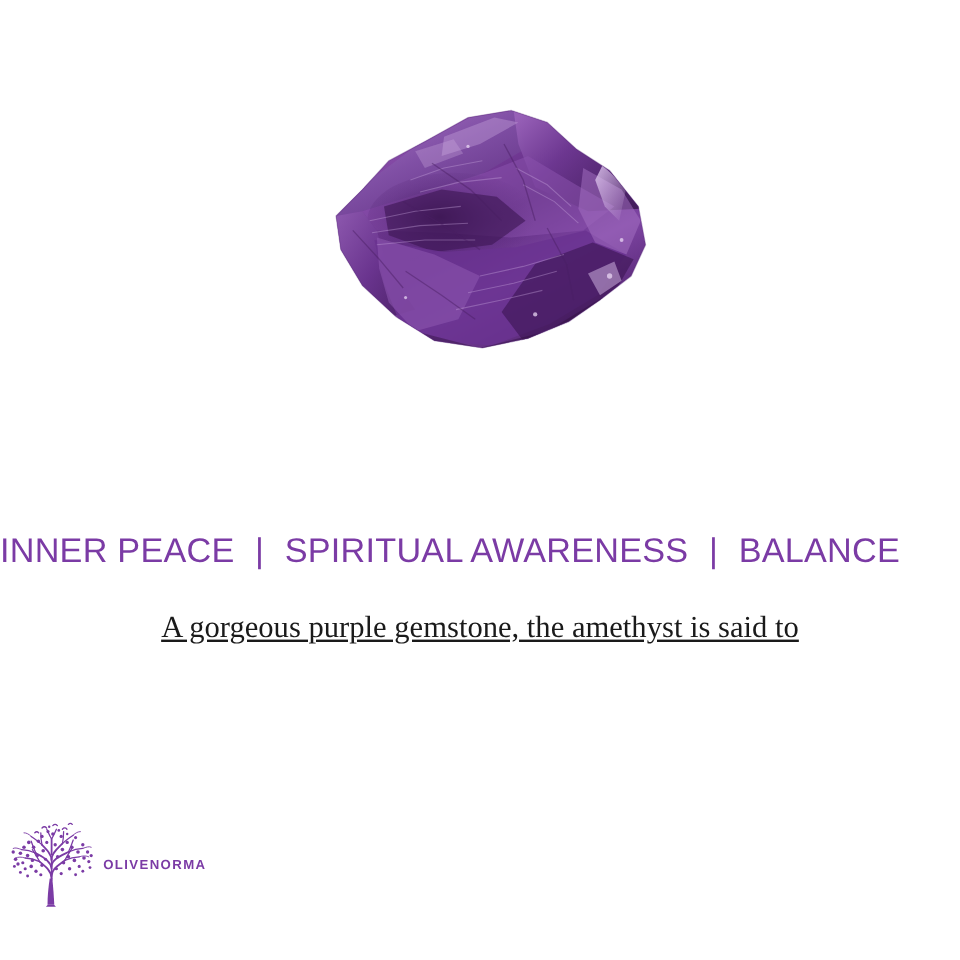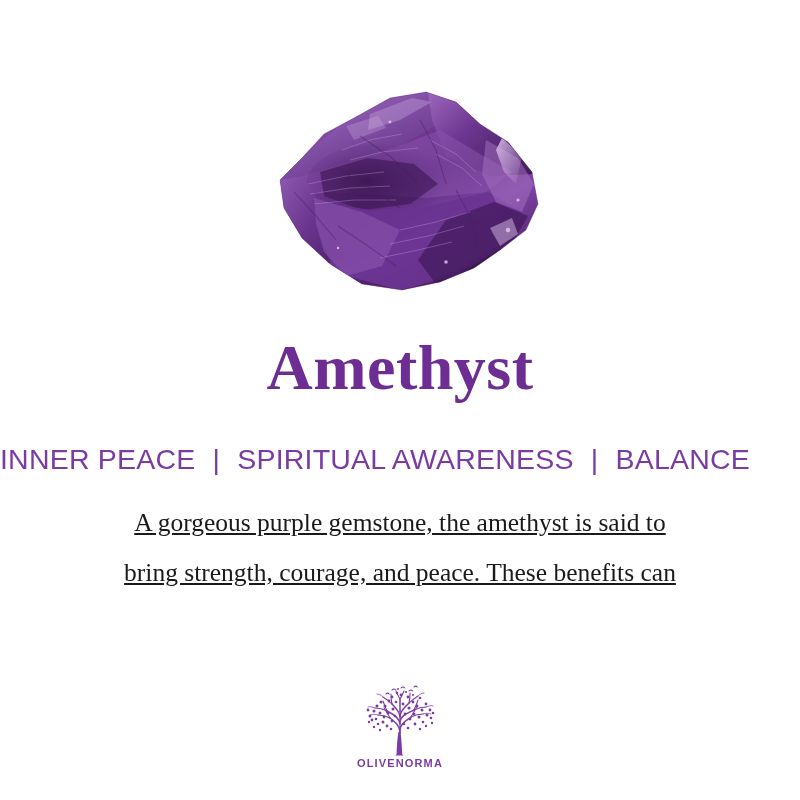--- a/index.html
+++ b/index.html
@@ -91,21 +91,21 @@
   }
   .desc .dline { display: block; white-space: nowrap; }
 
   
   .logo {
     position: absolute;
     left: 0;
     top: 684px;
     width: 800px;
     display: flex;
-    flex-direction: column;
+    flex-direction: row;
     align-items: center;
   }
   .logo-mark { display: block; width: 86px; height: 72px; }
   .logo-text {
     margin-top: 1px;
     font-family: "Liberation Sans", sans-serif;
     font-size: 11px;
     font-weight: 700;
     letter-spacing: 1.15px;
     color: #7b3ba5;
@@ -225,33 +225,31 @@
 
         <path d="M96,196 L150,210 L206,196 L252,168 L262,182 L206,206 L150,216 L100,208 Z" fill="#30113f" opacity="0.45"></path>
       </g>
 
       <path d="M52,78 L74,54 L104,38 L140,18 L176,12 L206,22 L230,44 L258,62
                L282,92 L288,124 L276,150 L250,170 L224,188 L190,202 L152,210
                L112,204 L80,184 L52,158 L34,128 L30,100 Z" fill="none" stroke="#5a2a7b" stroke-width="1" opacity="0.35"></path>
     </svg>
   </div>
 
-  <div class="title">Amethyst</div>
 
   <div class="keywords">
     <span class="kw">INNER PEACE</span>
     <span class="sep">|</span>
     <span class="kw">SPIRITUAL AWARENESS</span>
     <span class="sep">|</span>
     <span class="kw">BALANCE</span>
   </div>
 
   <div class="desc">
     <span class="dline">A gorgeous purple gemstone, the amethyst is said to</span>
-    <span class="dline">bring strength, courage, and peace. These benefits can</span>
   </div>
 
   <div class="logo">
     <svg class="logo-mark" viewBox="0 0 86 72">
       <g fill="#7b3ba5">
 
         <path d="M41.2,70 L39.6,70 C39.6,64 40.2,56 41.4,48 L43.6,48 C44.4,56 45.0,64 45.2,70 Z"></path>
         <path d="M39.9,70 L45.0,70 L46.6,71.6 L38.2,71.6 Z"></path>
 
         <path d="M42.4,50 L42.4,30 L43.6,30 L43.6,50 Z"></path>

